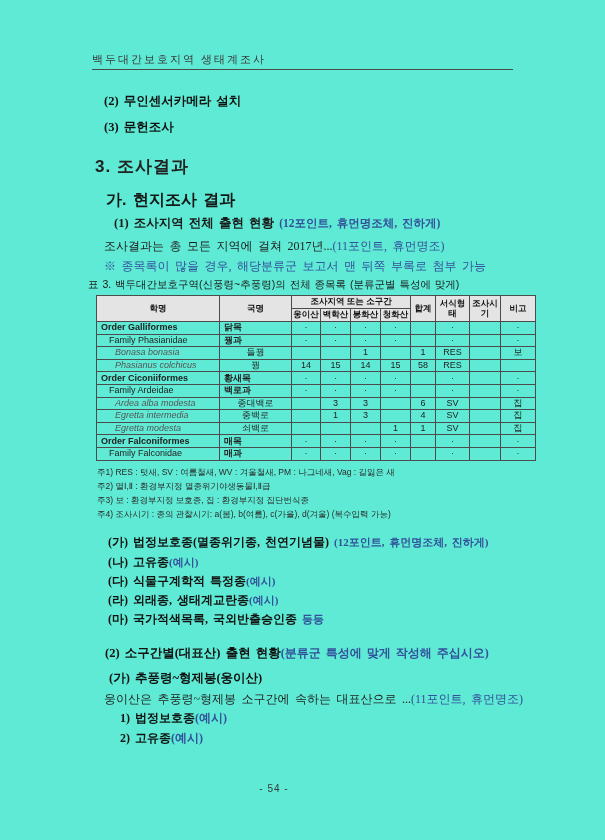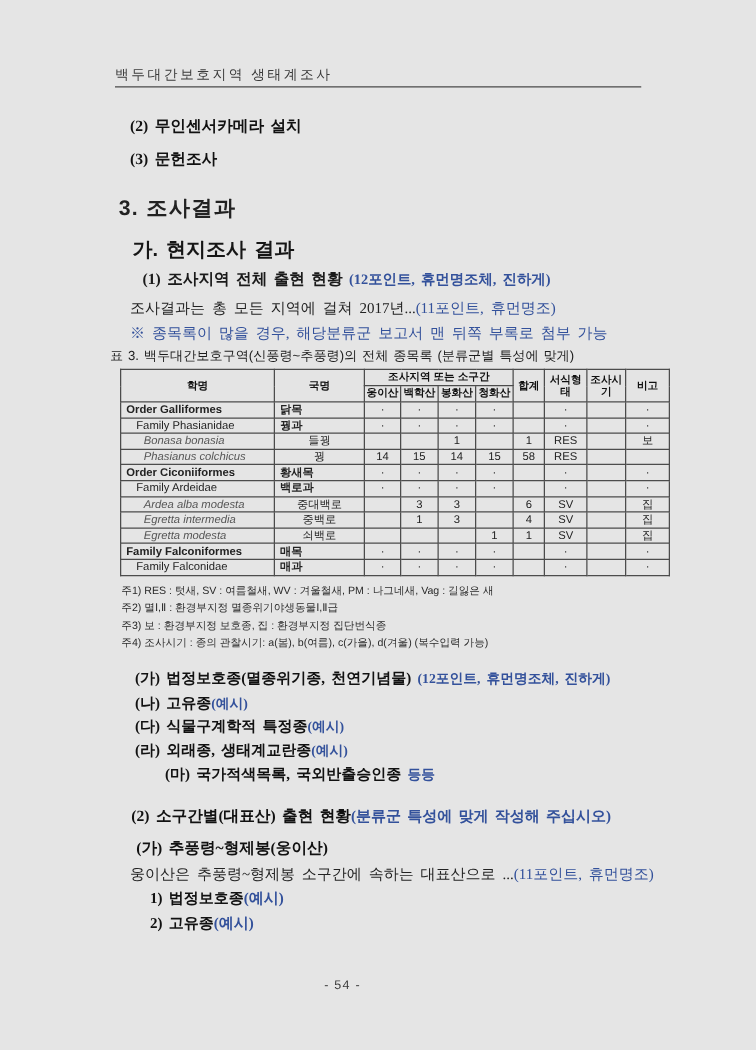--- a/index.html
+++ b/index.html
@@ -1,19 +1,19 @@
 <!DOCTYPE html>
 <html><head>
 <meta charset="utf-8">
 <style>
   * { margin:0; padding:0; box-sizing:border-box; }
   html,body { background:#888; }
   .page {
     position:relative; width:605px; height:840px; margin:0 auto;
-    background:#e5e5e5; overflow:hidden;
+    background:#5eead4; overflow:hidden;
     font-family:"Liberation Sans", sans-serif; color:#1a1a1a;
   }
   .abs { position:absolute; white-space:nowrap; }
   .serif { font-family:"Liberation Serif", serif; }
   .blue { color:#33519b; }
   .bold { font-weight:bold; }
 
   .doc-header { left:92px; top:52px; font-size:11px; letter-spacing:2px; color:#3a3a3a; }
   .header-rule { left:92px; top:69px; width:421px; height:1px; background:#4a4a4a; }
 
@@ -46,21 +46,21 @@
   tr.row-species td:nth-child(1) { text-align:left; font-style:italic; color:#555; padding-left:18px; }
   tr.row-order td:nth-child(2), tr.row-family td:nth-child(2) { text-align:left; font-weight:bold; padding-left:4px; }
   td.dot { color:#b2b2b2; font-size:8px; }
 
   .footnote { left:97px; font-size:8.5px; color:#2a2a2a; }
   .fn-0 { top:467px; } .fn-1 { top:481px; } .fn-2 { top:495px; } .fn-3 { top:509px; }
 
   .cat-item { left:108px; font-size:12px; font-weight:bold; word-spacing:2px; color:#111; }
   .cat-item .hint { font-size:11px; }
   .cat-0 { top:534px; } .cat-1 { top:554px; } .cat-2 { top:573px; }
-  .cat-3 { top:592px; } .cat-4 { top:611px;margin-left:24px; }
+  .cat-3 { top:592px; } .cat-4 { top:611px; }
 
   .sec2-heading { left:105px; top:645px; font-size:12.5px; font-weight:bold; word-spacing:2px; color:#111; }
   .sec2-heading .hint { font-size:12px; }
   .sec2-sub { left:109px; top:670px; font-size:12.5px; font-weight:bold; word-spacing:2px; color:#111; }
   .sec2-body { left:104px; top:691px; font-size:12px; word-spacing:2.5px; color:#222; }
   .sec2-item { left:120px; font-size:12px; font-weight:bold; word-spacing:2px; color:#111;text-align:right; }
   .s2i-0 { top:710px; } .s2i-1 { top:730px; }
 
   .page-number { left:0; top:783px; width:548px; text-align:center; font-size:10px; color:#3a3a3a; letter-spacing:1px; }
 </style>
@@ -223,21 +223,21 @@
           <td></td>
           <td></td>
           <td></td>
           <td>1</td>
           <td>1</td>
           <td>SV</td>
           <td></td>
           <td>집</td>
         </tr>
         <tr class="row-order">
-          <td>Family Falconiformes</td>
+          <td>Order Falconiformes</td>
           <td>매목</td>
           <td class="dot">·</td>
           <td class="dot">·</td>
           <td class="dot">·</td>
           <td class="dot">·</td>
           <td></td>
           <td class="dot">·</td>
           <td></td>
           <td class="dot">·</td>
         </tr>

